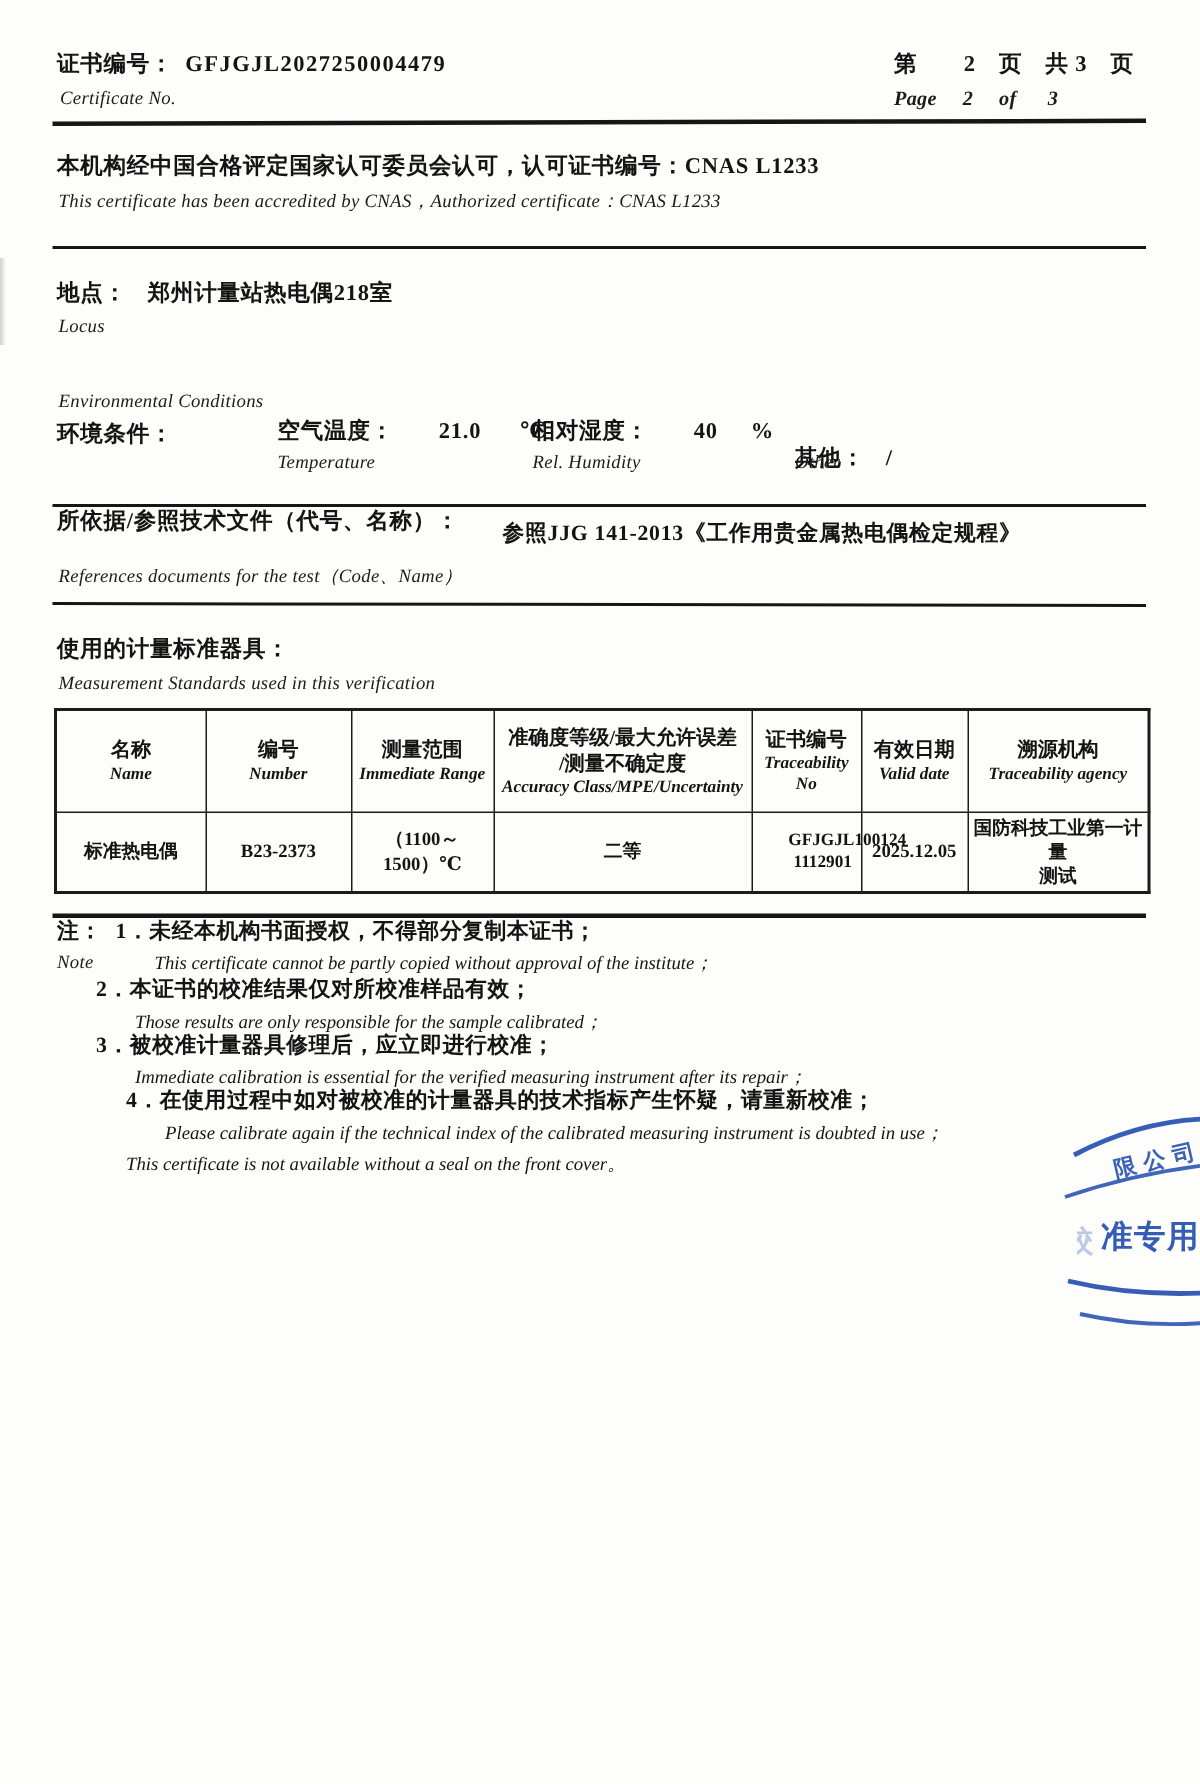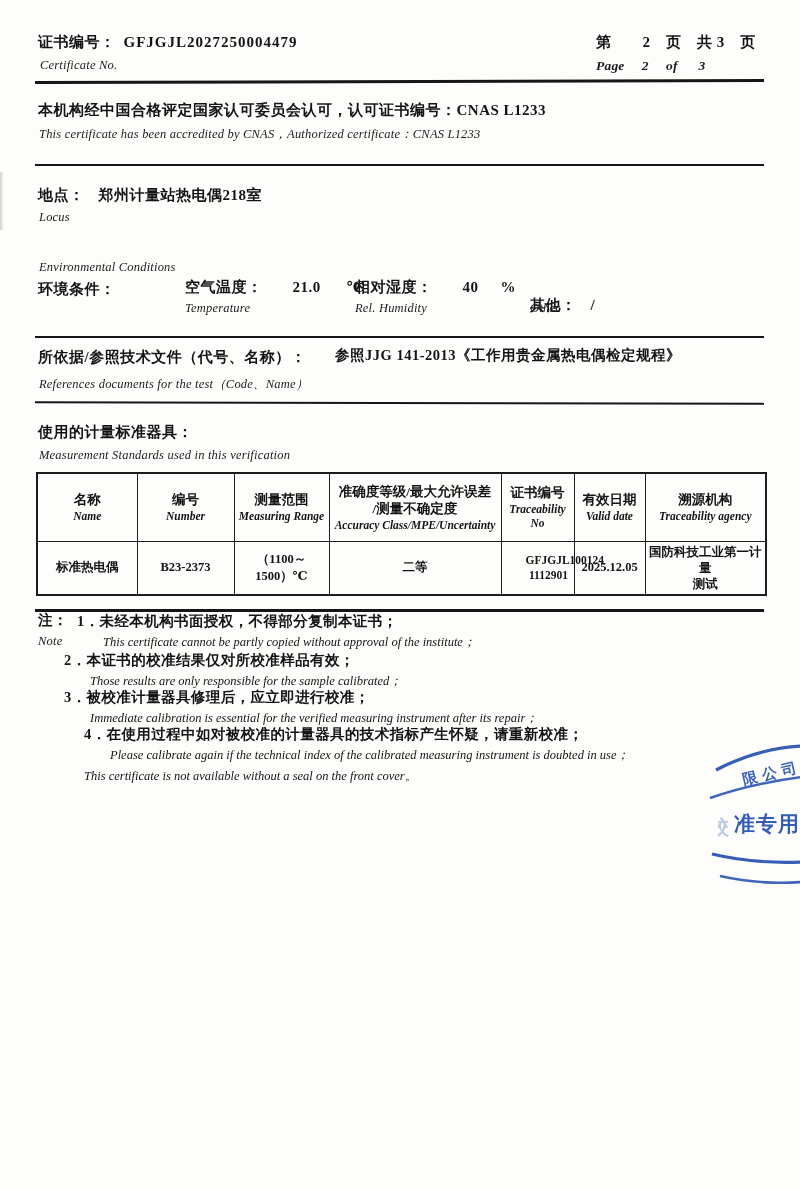--- a/index.html
+++ b/index.html
@@ -109,21 +109,21 @@
   <div class="abs en" style="left:355px;top:301px;">Rel. Humidity</div>
 
   <div class="abs" style="left:530px;top:278px;margin-top:18px;">
     <span class="cn">其他：</span>
     <span class="cn-val" style="margin-left:10px;">/</span>
   </div>
   <div class="abs en" style="left:530px;top:301px;">Other</div>
 
   <div class="rule thin" style="top:336px;"></div>
 
-  <div class="abs cn" style="left:38px;top:348px;">所依据/参照技术文件（代号、名称）：</div>
+  <div class="abs cn" style="left:38px;top:338px;">所依据/参照技术文件（代号、名称）：</div>
   <div class="abs cn-val" style="left:335px;top:346px;font-size:14.5px;">参照JJG 141-2013《工作用贵金属热电偶检定规程》</div>
   <div class="abs en" style="left:39px;top:376px;">References documents for the test（Code、Name）</div>
 
   <div class="rule thin" style="top:402px;transform:rotate(0.1deg);"></div>
 
   <div class="abs cn" style="left:38px;top:423px;">使用的计量标准器具：</div>
   <div class="abs en" style="left:39px;top:448px;">Measurement Standards used in this verification</div>
 
   <div class="std-table">
     <table>
@@ -141,21 +141,21 @@
         <th>
               <div class="tcn">名称</div>
               <div class="ten">Name</div>
             </th>
         <th>
               <div class="tcn">编号</div>
               <div class="ten">Number</div>
             </th>
         <th>
               <div class="tcn">测量范围</div>
-              <div class="ten">Measuring Range</div>
+              <div class="ten">Immediate Range</div>
             </th>
         <th>
               <div class="tcn">准确度等级/最大允许误差
 /测量不确定度</div>
               <div class="ten">Accuracy Class/MPE/Uncertainty</div>
             </th>
         <th>
               <div class="tcn">证书编号</div>
               <div class="ten">Traceability No</div>
             </th>

